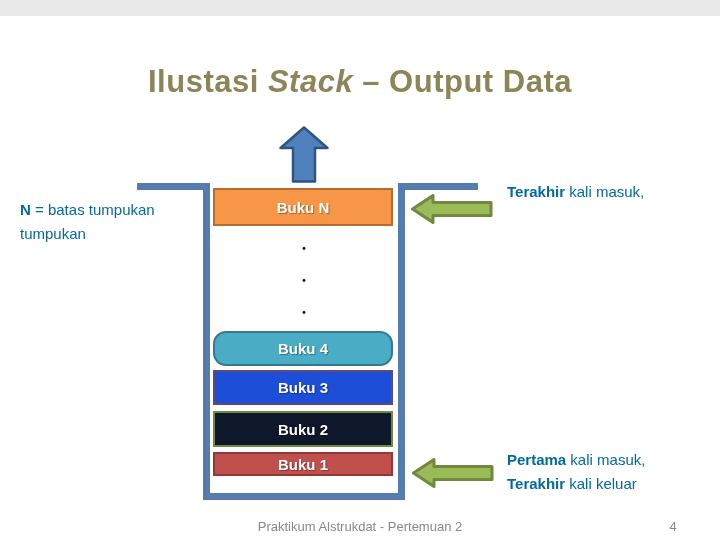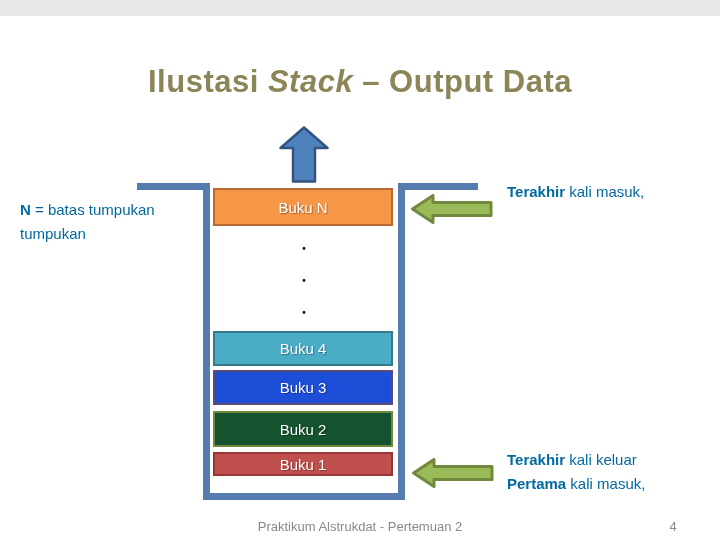--- a/index.html
+++ b/index.html
@@ -19,25 +19,25 @@
   .fifo-note{left:507px;top:432px;width:200px;}
   .wall{position:absolute;}
   .wall-left   {left:203px;top:167px;width:7px;height:317px;}
   .wall-right  {left:398px;top:167px;width:7px;height:317px;}
   .wall-top-l  {left:137px;top:167px;width:73px;height:7px;}
   .wall-top-r  {left:398px;top:167px;width:80px;height:7px;}
   .wall-bottom {left:203px;top:477px;width:202px;height:7px;}
   .box{
     position:absolute;left:213px;width:180px;box-sizing:border-box;
     border:2px solid;display:flex;align-items:center;justify-content:center;
-    color:#fff;font-weight:normal;font-size:15px;
+    color:#fff;font-weight:bold;font-size:15px;
     text-shadow:1px 1px 1px rgba(0,0,0,0.35);
   }
   .box-n{top:172px;height:38px;}
-  .box-4{top:315px;height:35px;}
+  .box-4{top:315px;height:35px;border-radius:13px;}
   .box-3{top:354px;height:35px;}
   .box-2{top:395px;height:36px;}
   .box-1{top:436px;height:24px;}
   .dots{
     position:absolute;left:295px;top:228px;width:18px;height:74px;
     display:flex;flex-direction:column;justify-content:space-between;align-items:center;
   }
   .dots span{font-size:10px;line-height:10px;color:#111;font-weight:bold;}
   .arrow-svg{position:absolute;display:block;}
   .up-arrow{left:279px;top:110px;}
@@ -74,35 +74,35 @@
   <div class="box box-n" style="background: rgb(247, 150, 70); border-color: rgb(184, 106, 51);">Buku N</div>
 
   <div class="dots">
     <span>•</span>
     <span>•</span>
     <span>•</span>
   </div>
 
   <div class="box box-4" style="background: rgb(75, 172, 198); border-color: rgb(53, 121, 140);">Buku 4</div>
   <div class="box box-3" style="background: #1d4ed8; border-color: rgb(93, 74, 118);">Buku 3</div>
-  <div class="box box-2" style="background: #14532d; border-color: rgb(113, 137, 63);">Buku 2</div>
+  <div class="box box-2" style="background: #0f172a; border-color: rgb(113, 137, 63);">Buku 2</div>
   <div class="box box-1" style="background: rgb(192, 80, 77); border-color: rgb(149, 55, 53);">Buku 1</div>
 
   <svg class="arrow-svg green-arrow-top" width="82" height="30" viewBox="0 0 82 30">
     <polygon points="1.5,15 22,1.5 22,8.5 80,8.5 80,21.5 22,21.5 22,28.5" stroke-width="3" stroke-linejoin="round" fill="#9BBB59" stroke="#71893F"></polygon>
   </svg>
   <svg class="arrow-svg green-arrow-bottom" width="82" height="30" viewBox="0 0 82 30">
     <polygon points="1.5,15 22,1.5 22,8.5 80,8.5 80,21.5 22,21.5 22,28.5" stroke-width="3" stroke-linejoin="round" fill="#9BBB59" stroke="#71893F"></polygon>
   </svg>
 
   <div class="note lifo-note">
     <div><b>Terakhir</b><span> kali masuk,</span></div>
   </div>
 
   <div class="note fifo-note">
+    <div><b>Pertama</b><span> kali masuk,</span></div>
     <div><b>Terakhir</b><span> kali keluar</span></div>
-    <div><b>Pertama</b><span> kali masuk,</span></div>
   </div>
 
   <div class="footer" style="color: rgb(137, 137, 137);">Praktikum Alstrukdat - Pertemuan 2</div>
   <div class="page-num" style="color: rgb(137, 137, 137);">4</div>
 
 </div>
 
 </body></html>

